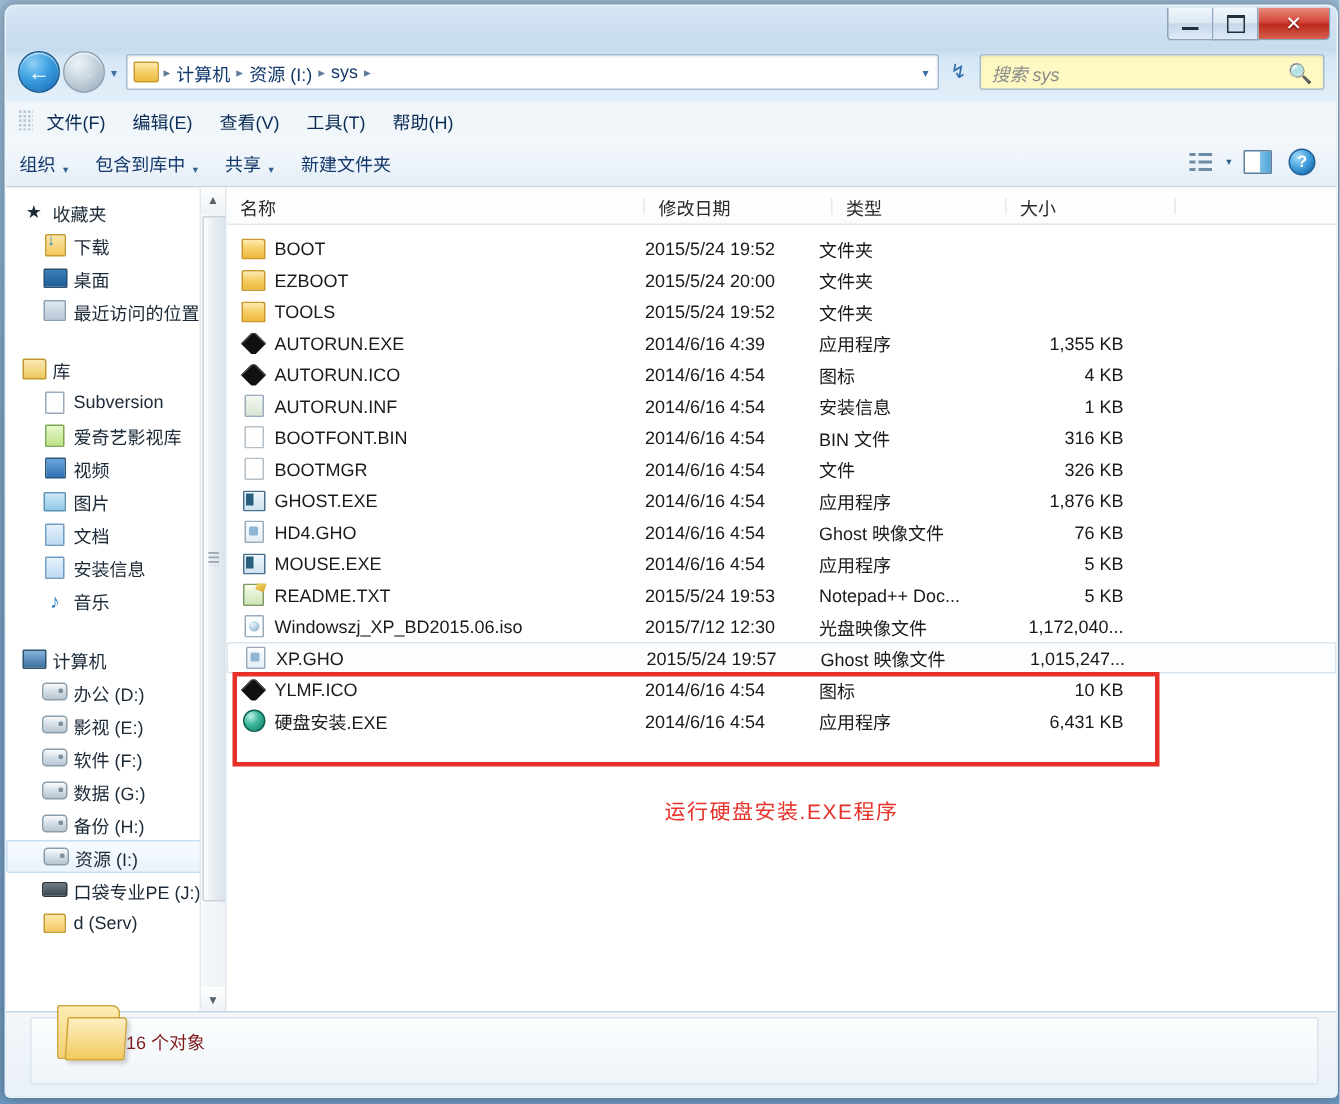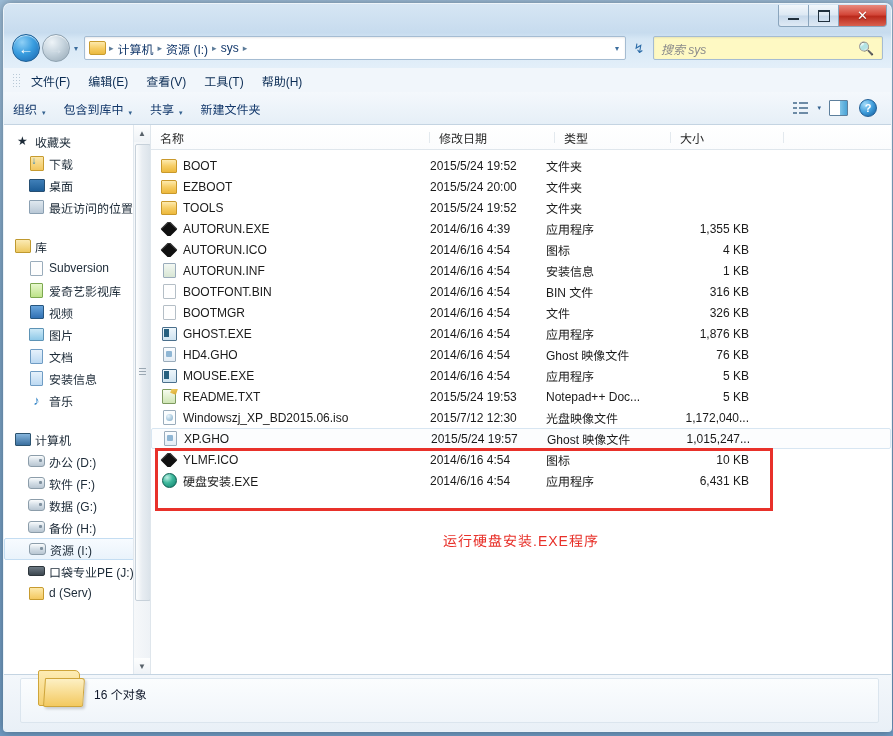--- a/index.html
+++ b/index.html
@@ -339,22 +339,22 @@
   }
   .status-folder .front {
     position: absolute; left: 6px; top: 12px; width: 38px; height: 27px;
     background: linear-gradient(180deg,#fdf0c4 0%,#f3c95f 100%);
     border: 1px solid #cfa53a;
     border-radius: 1px 3px 2px 2px;
     transform: skewX(-4deg);
     box-shadow: 2px 2px 3px rgba(0,0,0,0.18);
   }
   .status-text {
-    position: absolute; left: 90px; top: 681px;
-    font-size: 12px; color: #0f172a;
+    position: absolute; left: 80px; top: 681px;
+    font-size: 12px; color: #7f1d1d;
   }
 </style>
 </head>
 <body>
 
 <div class="window">
   <div class="glass"></div>
 
   <div class="titlebar">
     <div class="wincontrols">
@@ -543,20 +543,26 @@
         <div class="nav-row child">
           <span class="nav-ico">
               <i class="ic-hdd"></i>
             </span>
           <span>办公 (D:)</span>
         </div>
         <div class="nav-row child">
           <span class="nav-ico">
               <i class="ic-hdd"></i>
             </span>
+          <span>影视 (E:)</span>
+        </div>
+        <div class="nav-row child">
+          <span class="nav-ico">
+              <i class="ic-hdd"></i>
+            </span>
           <span>软件 (F:)</span>
         </div>
         <div class="nav-row child">
           <span class="nav-ico">
               <i class="ic-hdd"></i>
             </span>
           <span>数据 (G:)</span>
         </div>
         <div class="nav-row child">
           <span class="nav-ico">

